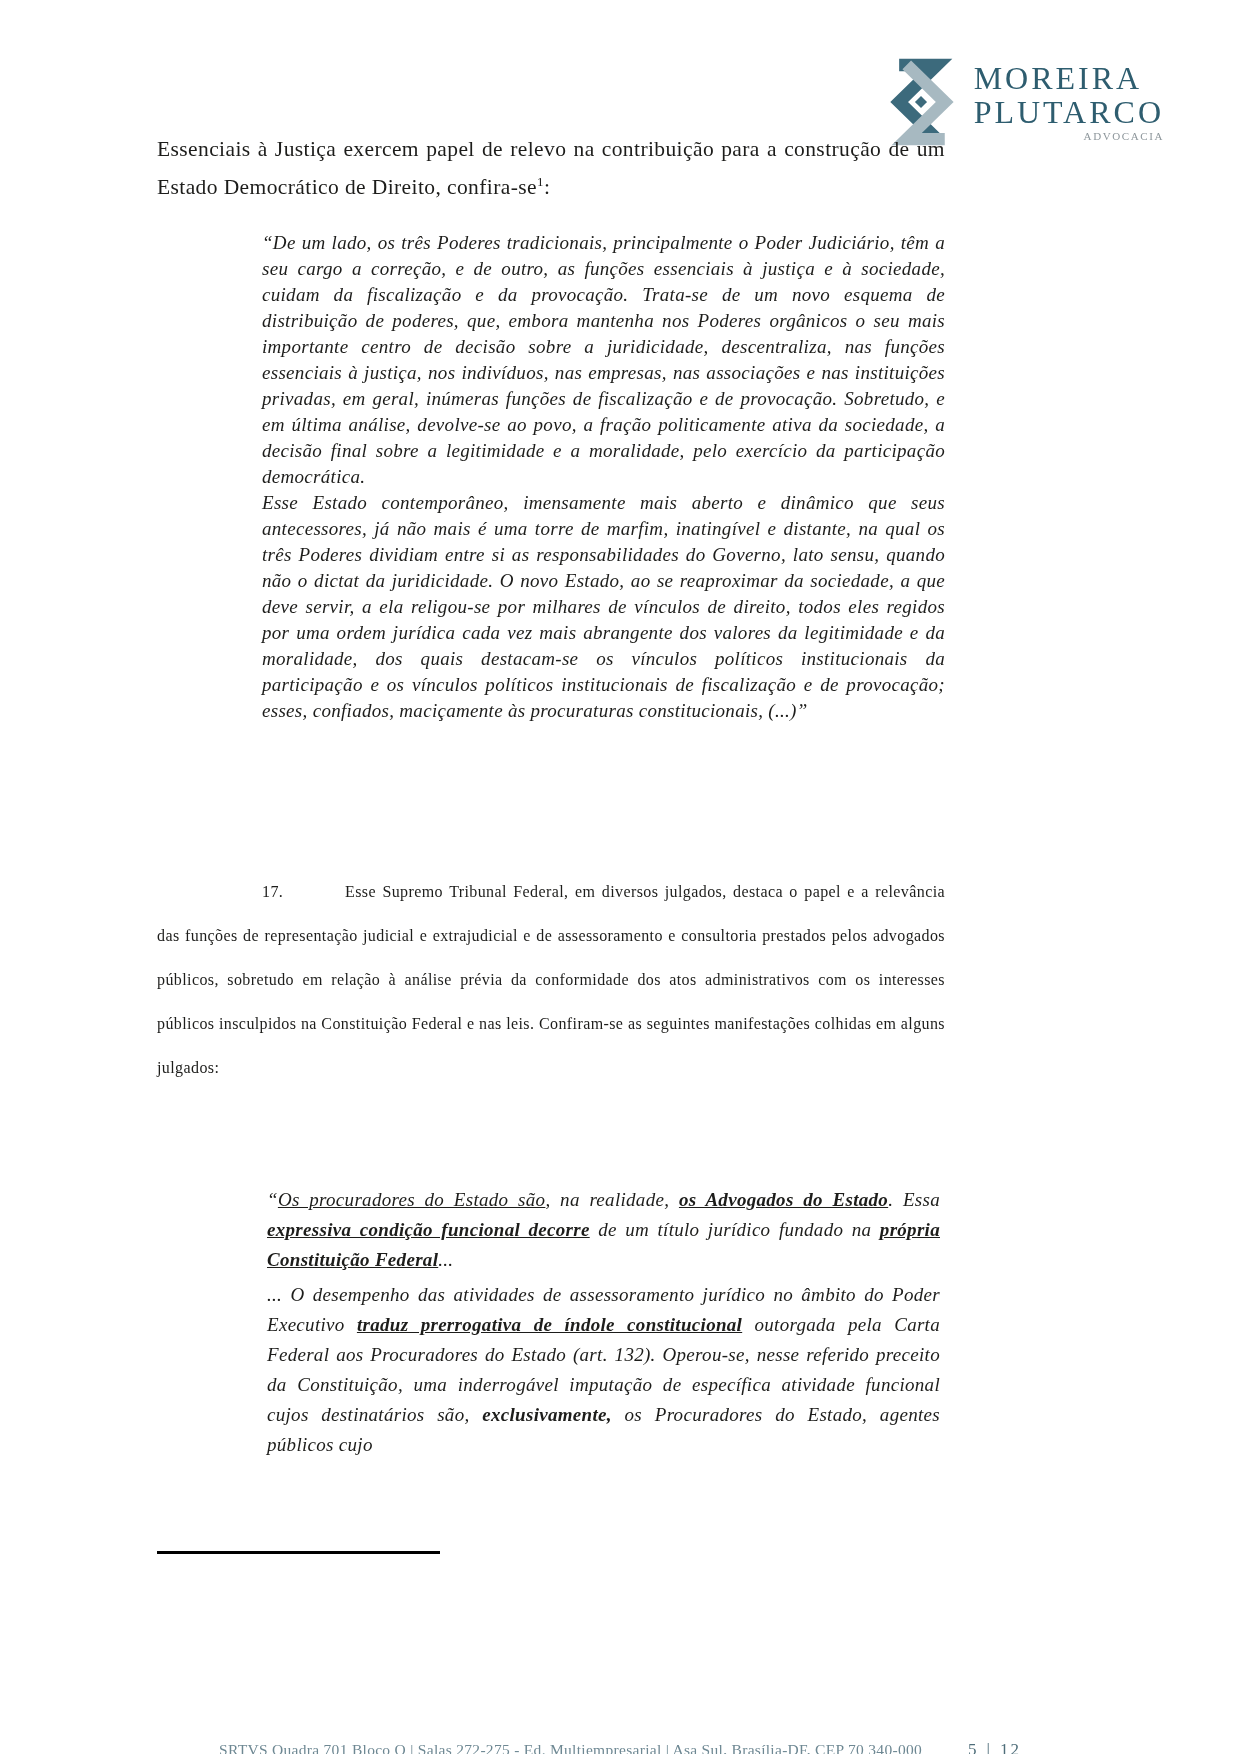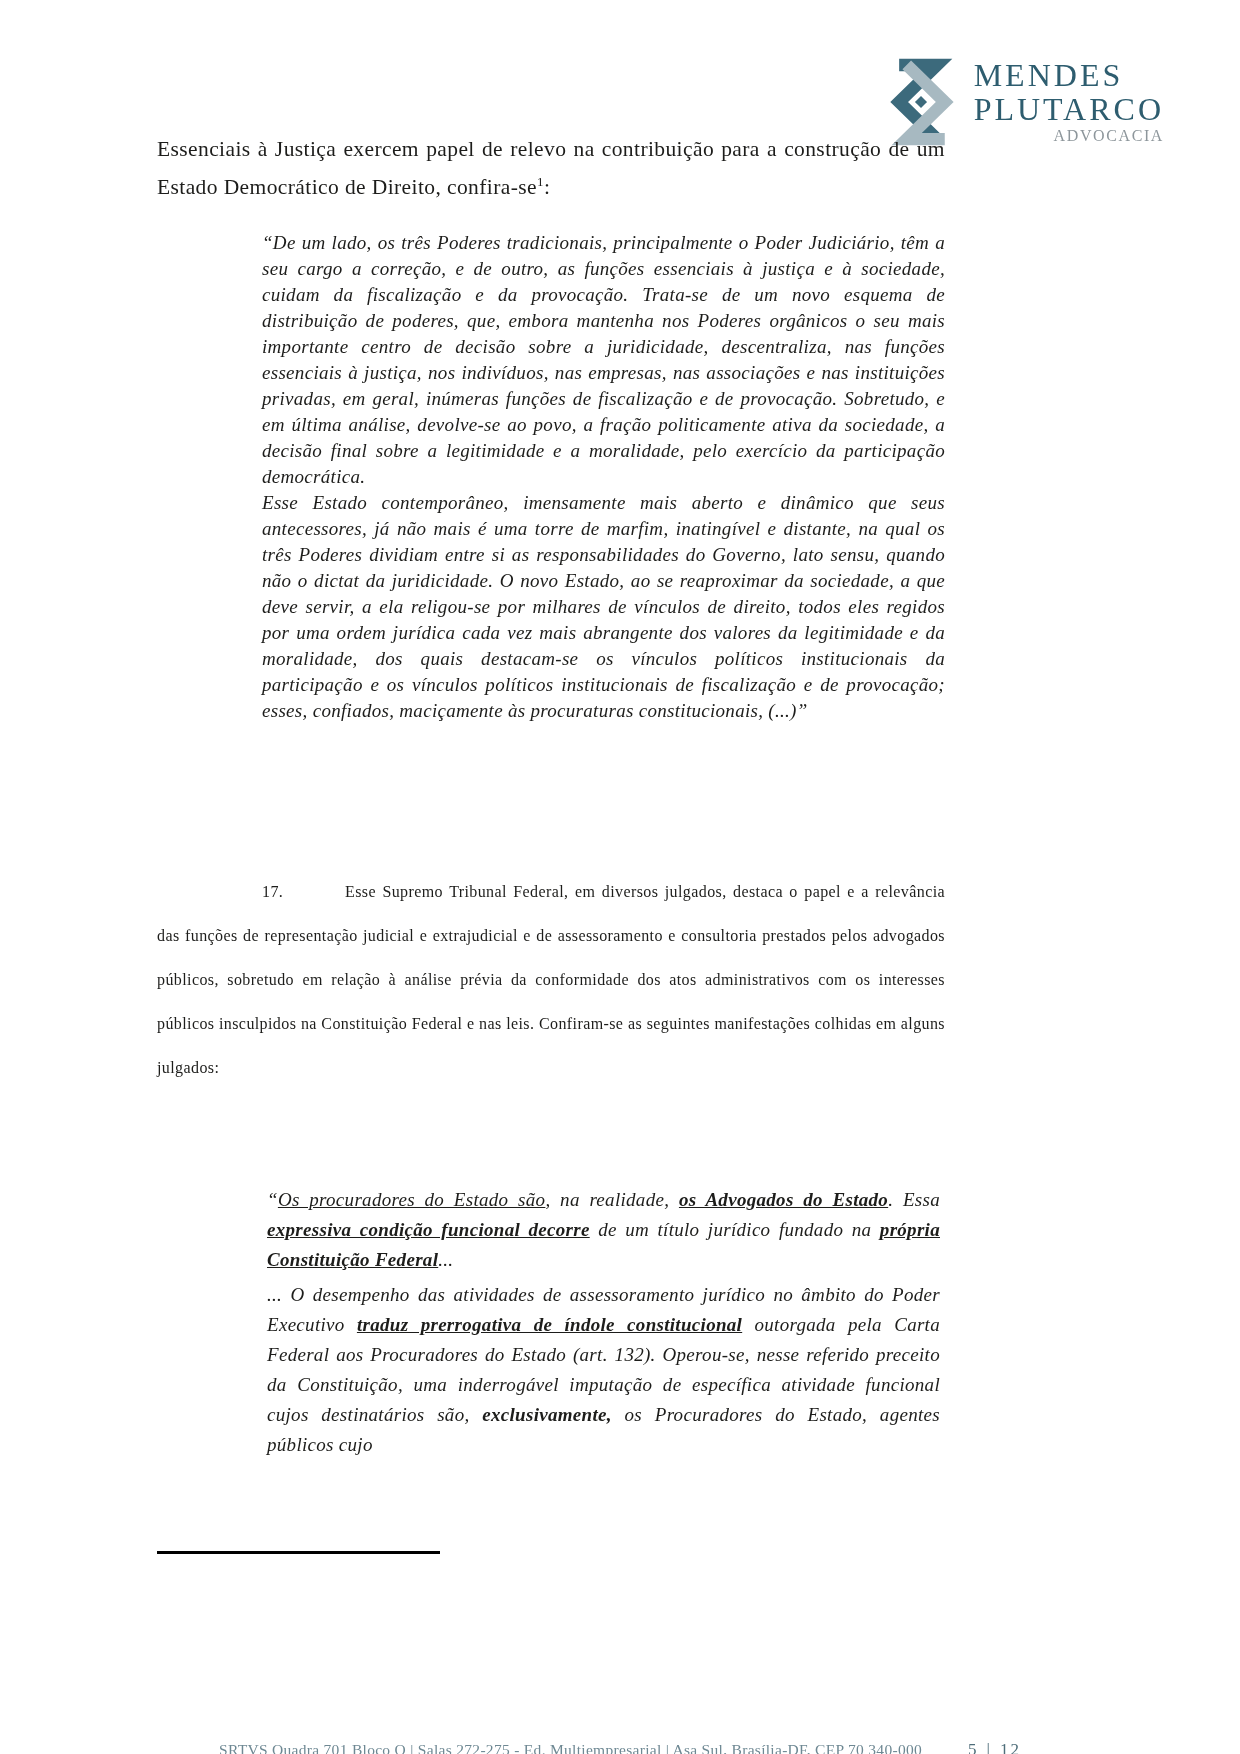--- a/index.html
+++ b/index.html
@@ -11,21 +11,21 @@
     position:relative;
     -webkit-font-smoothing:antialiased;
   }
   .page{position:relative;width:1240px;height:1754px;overflow:hidden;background:#ffffff;}
 
   
   .logo{position:absolute;top:56px;right:76px;display:flex;align-items:center;gap:15px;}
   .logo-mark{width:76px;height:92px;flex:none;}
   .logo-text{display:flex;flex-direction:column;}
   .logo-line{font-size:32px;line-height:1.04;letter-spacing:3px;color:#2e5d6f;}
-  .logo-tagline{font-size:16px;letter-spacing:1.6px;color:#8d969b;text-align:right;margin-top:1px;}
+  .logo-tagline{font-size:11px;letter-spacing:1.6px;color:#8d969b;text-align:right;margin-top:1px;}
 
   
   .blk{position:absolute;text-align:justify;}
   .intro{top:130px;left:157px;width:788px;font-size:21.5px;line-height:38px;letter-spacing:.4px;}
   .intro sup{font-size:13px;line-height:0;}
 
   .quote1{top:230px;left:262px;width:683px;font-style:italic;font-size:19px;line-height:26px;letter-spacing:.3px;}
   .quote1 p{margin:0;}
 
   .para17{top:870px;left:157px;width:788px;font-size:16px;line-height:44px;letter-spacing:.4px;text-indent:105px;}
@@ -59,21 +59,21 @@
 
   <div class="logo">
     <div class="logo-mark">
       <svg viewBox="0 0 80 96" width="76" height="92" aria-hidden="true">
         <path d="M17 9 H57 L17 48 L57 87" stroke="#3c6a7c" stroke-width="13" fill="none"></path>
         <path d="M25 9 L65 48 L25 87 H65" stroke="#a7b9c1" stroke-width="13" fill="none"></path>
         <rect x="35.5" y="43.5" width="9" height="9" transform="rotate(45 40 48)" fill="#3c6a7c"></rect>
       </svg>
     </div>
     <div class="logo-text">
-      <span class="logo-line">MENDES</span>
+      <span class="logo-line">MOREIRA</span>
       <span class="logo-line">PLUTARCO</span>
       <span class="logo-tagline">ADVOCACIA</span>
     </div>
   </div>
 
   <div class="blk intro">
     <span>Essenciais à Justiça exercem papel de relevo na contribuição para a construção de um Estado Democrático de Direito, confira-se</span><sup>1</sup><span>:</span>
   </div>
 
   <div class="blk quote1">

